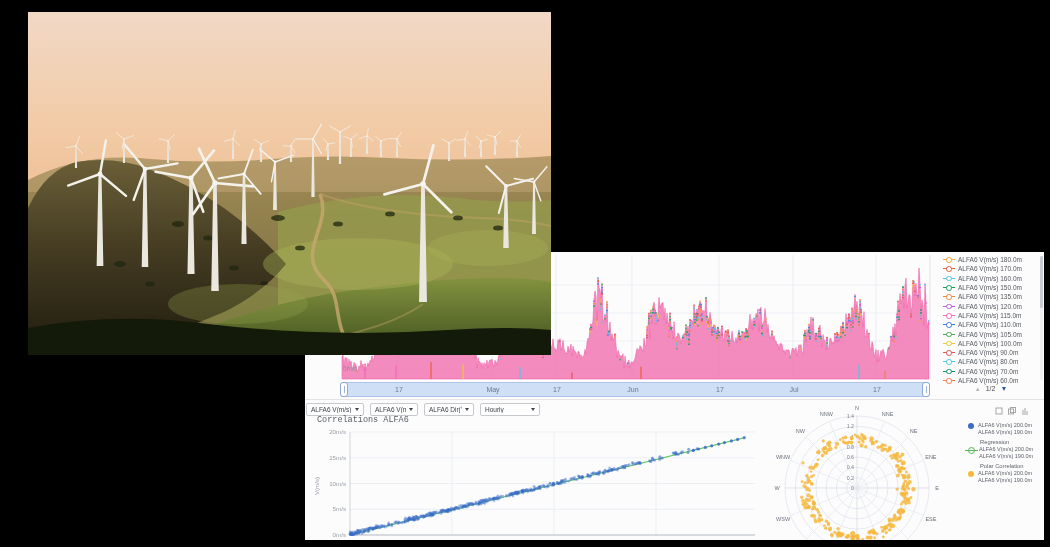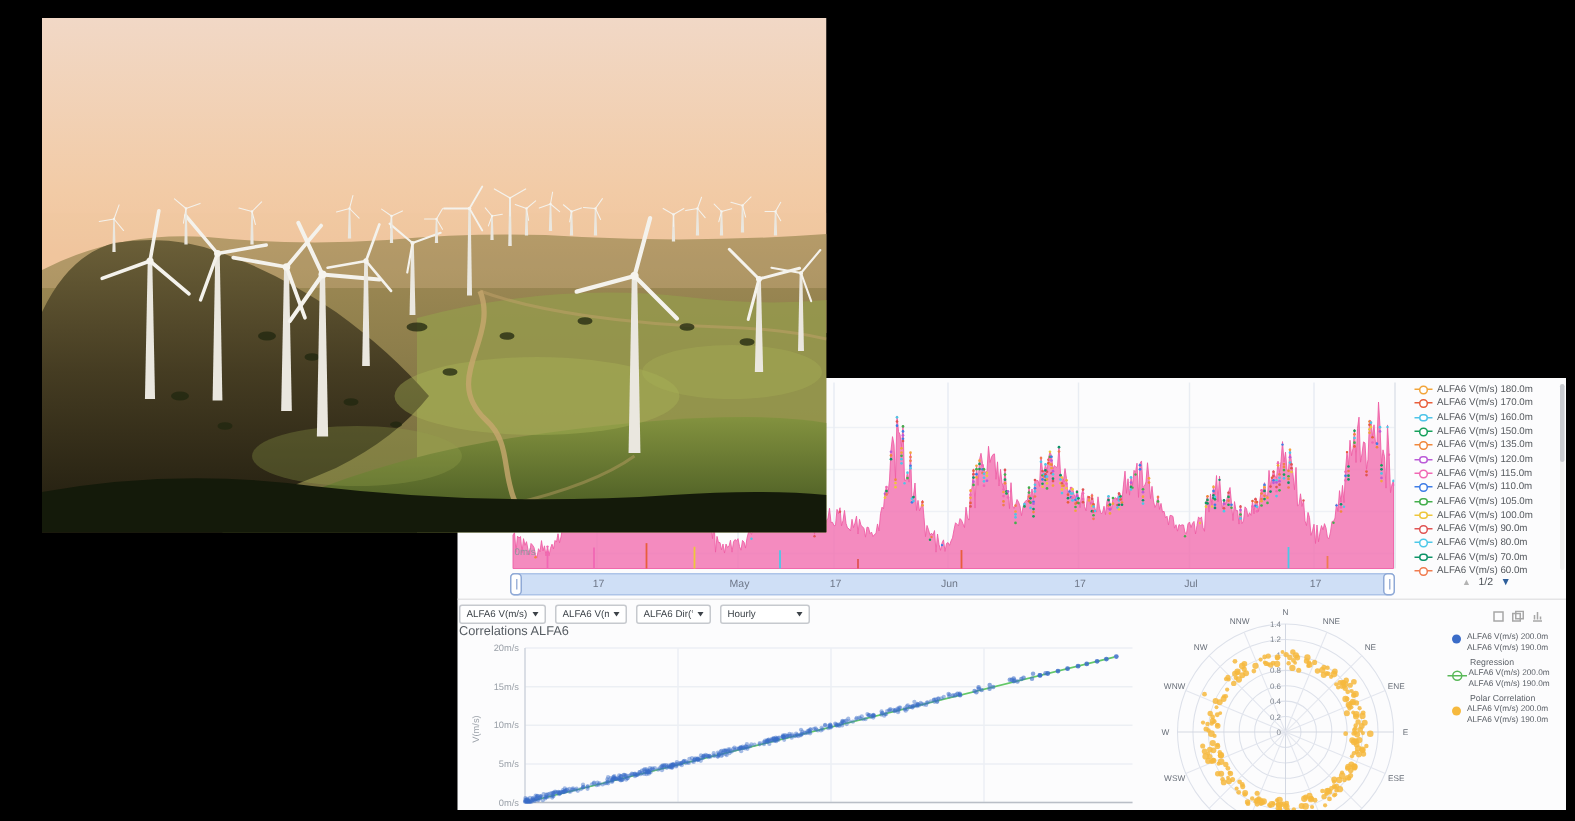--- a/index.html
+++ b/index.html
@@ -30,21 +30,21 @@
   .pag-up{font-size:6px;color:#b3b3b3;} .pag-num{font-size:7px;color:#4a4f55;} .pag-down{font-size:7px;color:#2e5f9b;}
 
   .divider{position:absolute;left:0;top:147px;width:739px;height:1px;background:#e4e4e6;}
 
   
   .dd-row{position:absolute;left:1px;top:151px;display:flex;gap:6px;}
   .dd{height:13px;box-sizing:border-box;border:1px solid #c6c9ce;border-radius:2px;background:#fff;display:flex;align-items:center;justify-content:space-between;padding:0 4px;cursor:pointer;}
   .dd-label{font-size:6.5px;color:#3c4248;white-space:nowrap;overflow:hidden;}
   .dd-chev{width:0;height:0;border-left:2.5px solid transparent;border-right:2.5px solid transparent;border-top:3.5px solid #3c4248;margin-left:3px;flex:none;}
 
-  .corr-title{position:absolute;left:1px;top:163px;font-size:8.5px;color:#565c62;}
+  .corr-title{position:absolute;left:12px;top:163px;font-size:8.5px;color:#565c62;font-family:Liberation Mono, monospace;}
 
   #sc-svg{position:absolute;left:0;top:172px;width:460px;height:116px;}
   #po-svg{position:absolute;left:455px;top:150px;width:200px;height:138px;}
 
   
   .po-legend{position:absolute;left:660px;top:170px;width:80px;}
   .pl-item{margin-bottom:4px;}
   .pl-title{font-size:5.8px;color:#5a5f66;margin:2px 0 1px 15px;}
   .pl-title:empty{display:none;margin:0;}
   .pl-row{display:flex;align-items:flex-start;}

